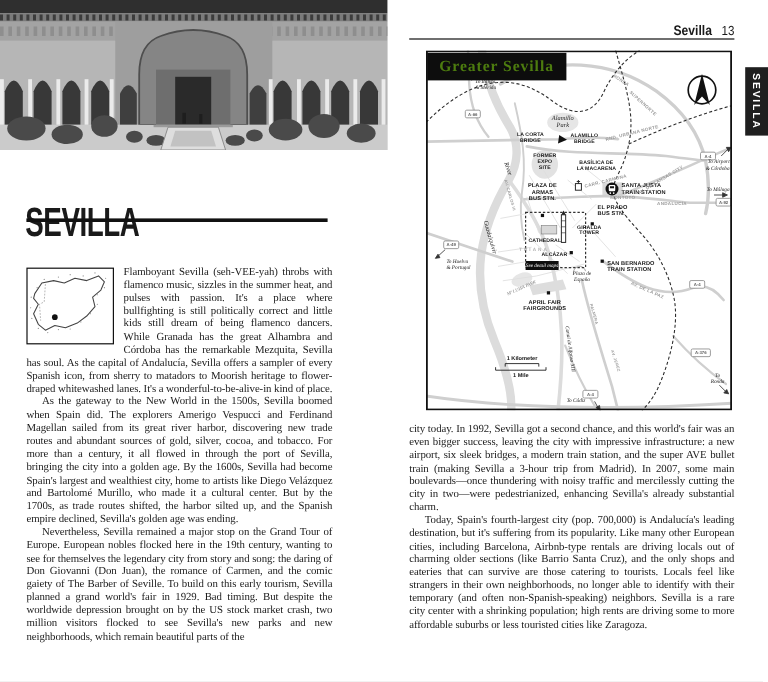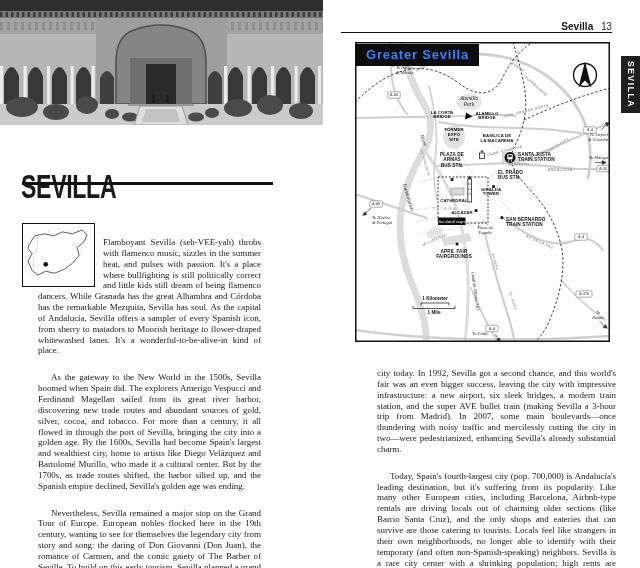--- a/index.html
+++ b/index.html
@@ -12,29 +12,29 @@
   .hdr .num{font-weight:400;font-size:11px;margin-left:9px}
   .hdr-rule{position:absolute;top:31.5px;left:341px;width:271px;height:1.3px;background:#111}
 
   .tab{position:absolute;left:621px;top:56px;width:19px;height:57px;background:#1f1f1f;color:#fff;display:flex;align-items:center;justify-content:center;writing-mode:vertical-rl;font-family:"Liberation Sans",sans-serif;font-size:8.5px;font-weight:700;letter-spacing:1.6px}
 
   .title{position:absolute;left:21px;top:145px;font-family:"Liberation Sans",sans-serif;font-weight:700;font-size:34px;line-height:36px;letter-spacing:-.5px;transform:scaleX(.68);transform-origin:0 0;white-space:nowrap}
   .title-rule{position:absolute;left:22px;top:182px;width:251px;height:2.6px;background:#111}
 
   .col{position:absolute;font-size:9px;line-height:10.85px;text-align:justify;letter-spacing:-.05px}
   .col-left{left:22px;top:221px;width:255px}
-  .col-right{left:361px;top:352px;width:271px}
-  .para{margin:16px;text-indent:13px}
+  .col-right{left:341px;top:352px;width:271px}
+  .para{margin:0;text-indent:13px}
   .para.noindent{text-indent:0}
   .it{}
 
   .inset{float:left;width:73px;height:64px;border:1.3px solid #111;margin:2px 8px 1px 0;box-sizing:border-box;background:#fff}
 
   .map{position:absolute;left:355px;top:42px;width:255px;height:300px}
-  .map-title{position:absolute;left:356px;top:44px;background:#0d0d0d;color:#3b82f6;font-family:Liberation Sans, sans-serif;font-weight:700;font-size:13px;letter-spacing:.8px;padding:3px 10px 4px}
+  .map-title{position:absolute;left:356px;top:44px;background:#0d0d0d;color:#4d7c0f;font-family:Liberation Serif, serif;font-weight:700;font-size:13px;letter-spacing:.8px;padding:3px 10px 4px}
 
   .m-poi{font-family:"Liberation Sans",sans-serif;font-weight:700;font-size:4.3px;fill:#141414;letter-spacing:.1px}
   .m-poi-lg{font-size:4.7px}
   .m-road{font-family:"Liberation Sans",sans-serif;font-weight:700;font-size:3.8px;fill:#9c9c9c;letter-spacing:.25px}
   .m-road-sm{font-size:3.3px}
   .m-it{font-family:"Liberation Serif",serif;font-style:italic;font-size:4.4px;fill:#222}
   .m-it-lg{font-size:5.3px}
   .m-it-sm{font-size:3.9px;fill:#777}
   .m-area{font-family:"Liberation Sans",sans-serif;font-weight:700;font-size:3.9px;fill:#b3b3b3;letter-spacing:1.7px}
   .m-detail{font-family:"Liberation Serif",serif;font-style:italic;font-size:4.3px;fill:#fff}

